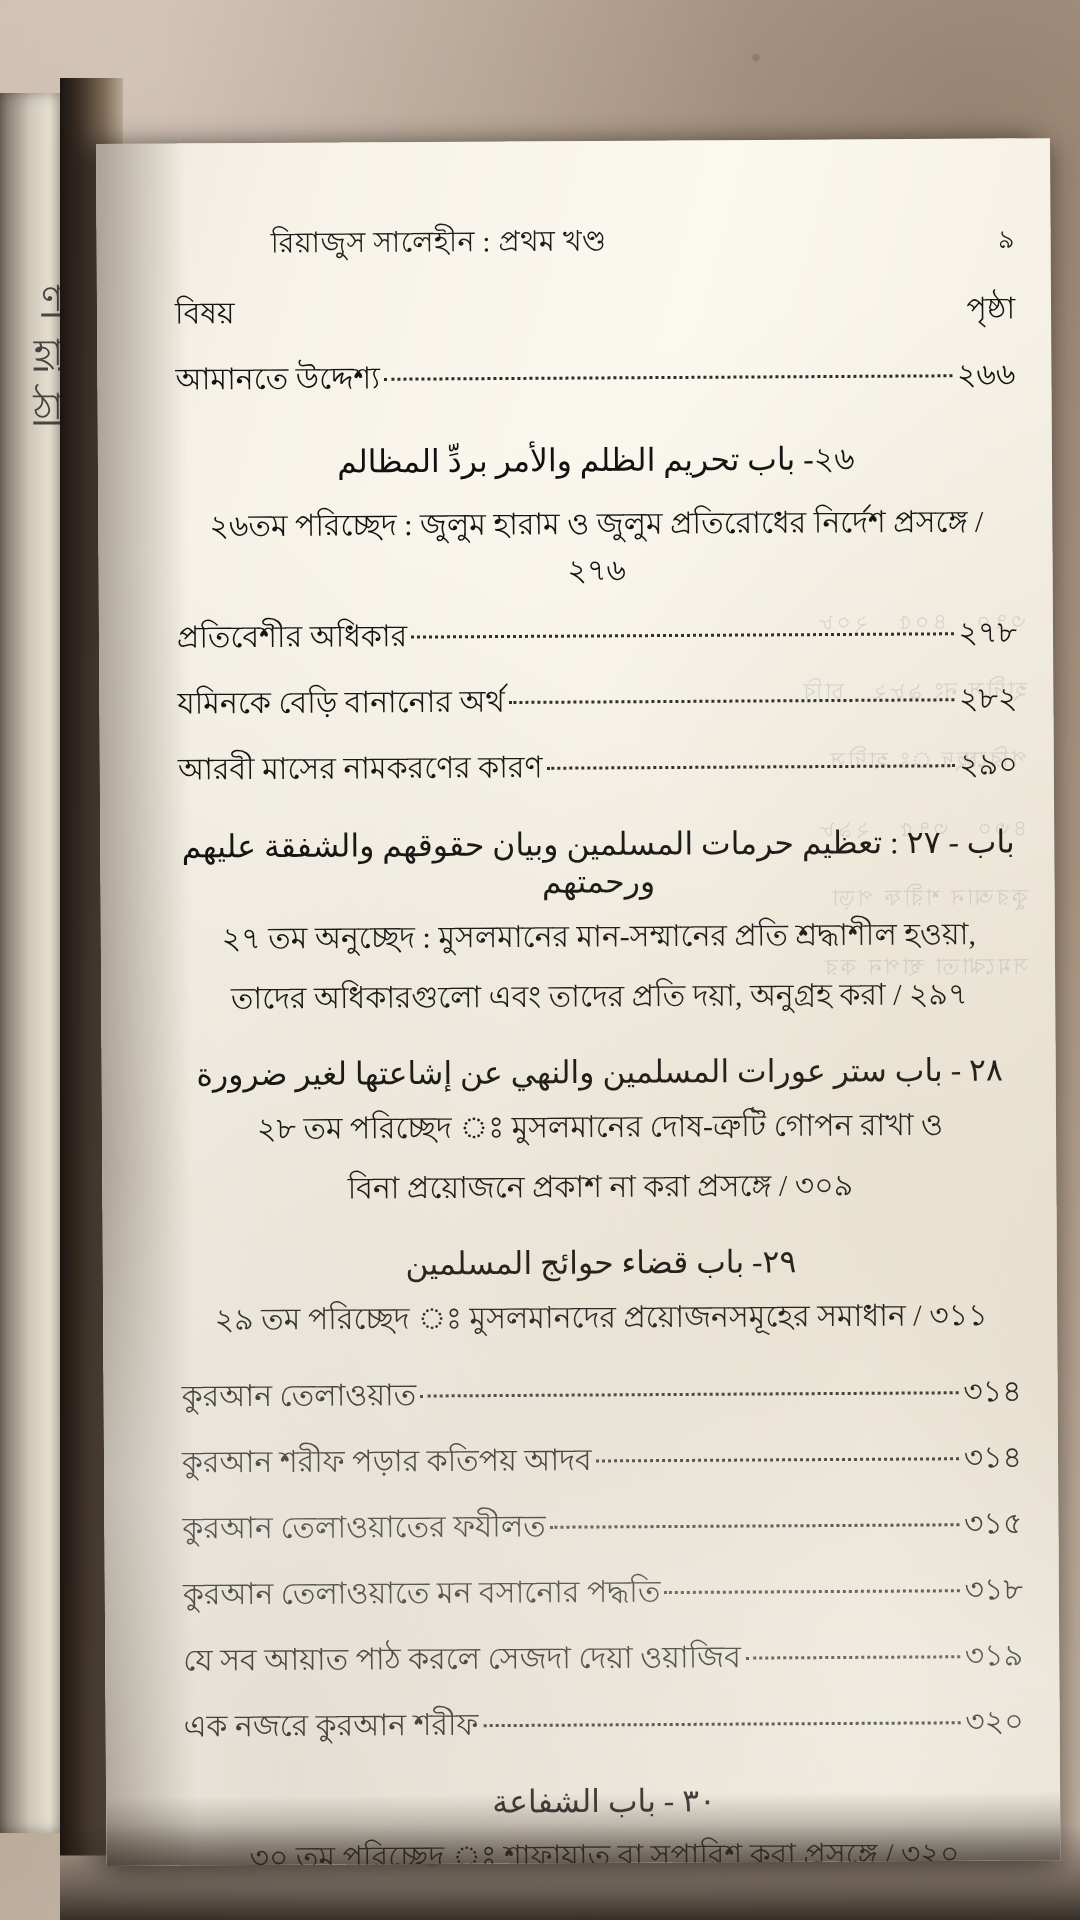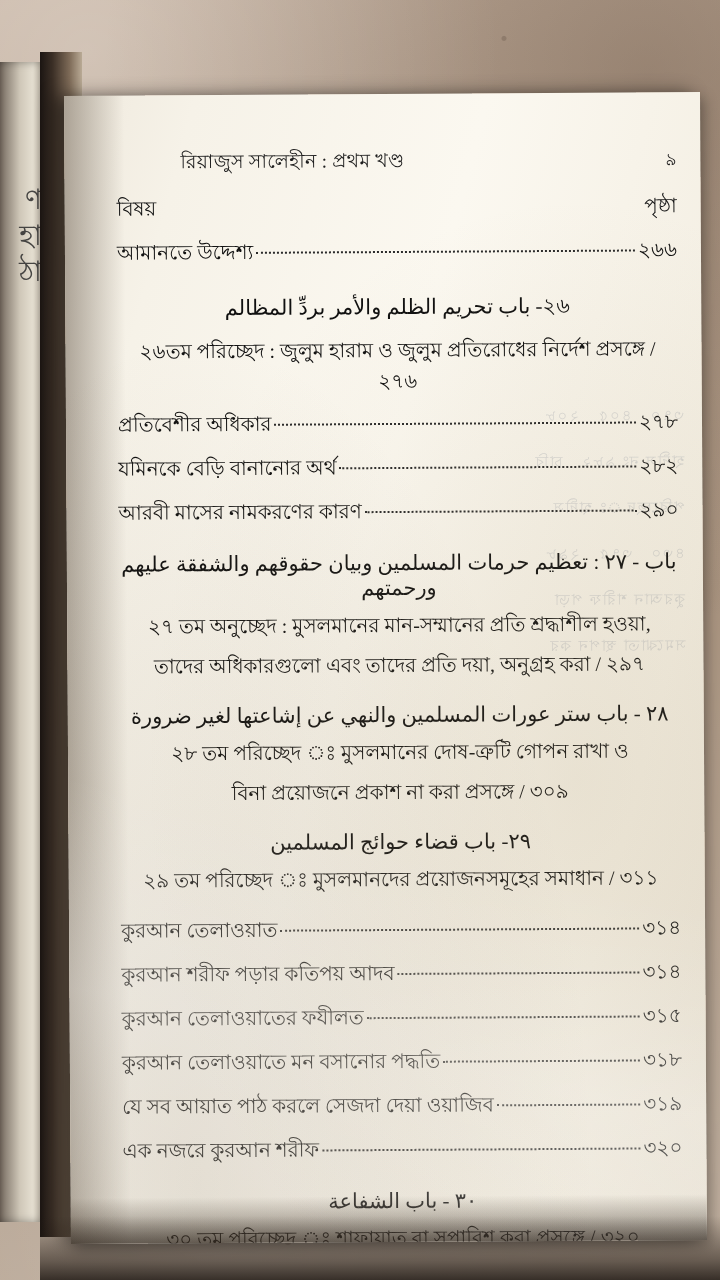--- a/index.html
+++ b/index.html
@@ -30,22 +30,23 @@
     opacity:.8;
   }
   
   .left-leaf{
     position:absolute;left:0;top:62px;width:44px;height:1160px;
     background:linear-gradient(90deg,#6d6258 0%,#8d8377 12%,#cfc7b8 45%,#e6e0d2 75%,#cdc3b2 100%);
     box-shadow:inset -4px 0 9px rgba(0,0,0,.35);
   }
   .left-leaf .glyphs{
     position:absolute;right:2px;top:120px;width:40px;
-    color:#2c2c2c;font-size:28px;line-height:36px;text-align:right;opacity:.85;
+    color:#2c2c2c;font-size:24px;line-height:36px;text-align:right;opacity:.85;
     font-family:"Liberation Serif", serif;
+    text-decoration:underline;
   }
   
   .gutter{
     position:absolute;left:40px;top:52px;width:42px;height:1185px;
     background:linear-gradient(90deg,#1b1512 0%,#3b2f26 30%,#7d6a57 70%,#b9aa95 100%);
     filter:blur(.4px);
   }
   
   .page{
     position:absolute;left:64px;top:96px;width:636px;height:1148px;

